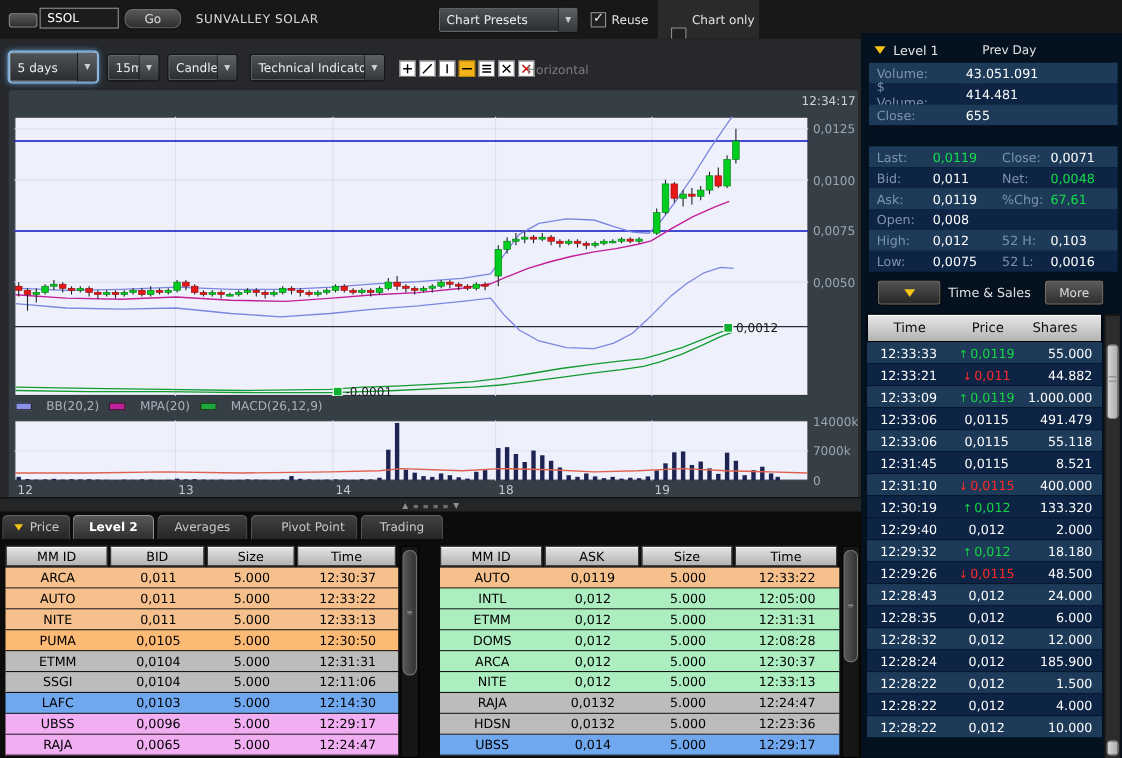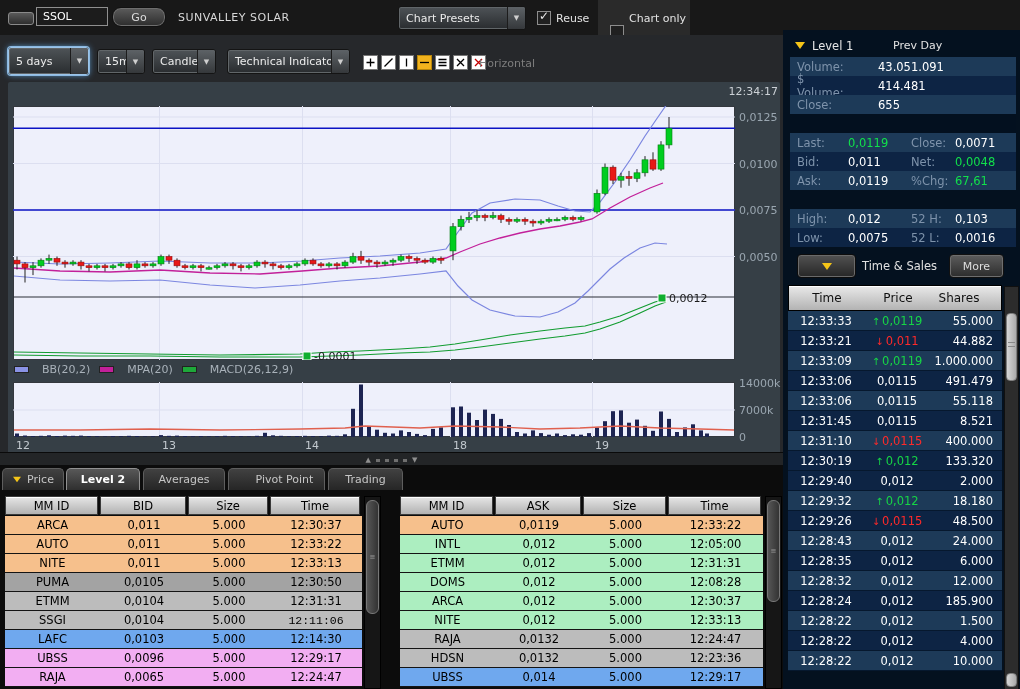--- a/index.html
+++ b/index.html
@@ -505,37 +505,37 @@
         <div class="l2c" style="width: 88px;">0,011</div>
         <div class="l2c" style="width: 82px;">5.000</div>
         <div class="l2c" style="width: 92px;">12:33:22</div>
       </div>
       <div class="l2row" style="background: rgb(246, 192, 140);">
         <div class="l2c" style="width: 95px;">NITE</div>
         <div class="l2c" style="width: 88px;">0,011</div>
         <div class="l2c" style="width: 82px;">5.000</div>
         <div class="l2c" style="width: 92px;">12:33:13</div>
       </div>
-      <div class="l2row" style="background: #a3a3a3;">
+      <div class="l2row" style="background: #fdba74;">
         <div class="l2c" style="width: 95px;">PUMA</div>
         <div class="l2c" style="width: 88px;">0,0105</div>
         <div class="l2c" style="width: 82px;">5.000</div>
         <div class="l2c" style="width: 92px;">12:30:50</div>
       </div>
       <div class="l2row" style="background: rgb(188, 188, 188);">
         <div class="l2c" style="width: 95px;">ETMM</div>
         <div class="l2c" style="width: 88px;">0,0104</div>
         <div class="l2c" style="width: 82px;">5.000</div>
         <div class="l2c" style="width: 92px;">12:31:31</div>
       </div>
       <div class="l2row" style="background: rgb(188, 188, 188);">
         <div class="l2c" style="width: 95px;">SSGI</div>
         <div class="l2c" style="width: 88px;">0,0104</div>
         <div class="l2c" style="width: 82px;">5.000</div>
-        <div class="l2c" style="width: 92px; font-family: Liberation Mono, monospace;">12:11:06</div>
+        <div class="l2c" style="width: 92px;">12:11:06</div>
       </div>
       <div class="l2row" style="background: rgb(111, 168, 238);">
         <div class="l2c" style="width: 95px;">LAFC</div>
         <div class="l2c" style="width: 88px;">0,0103</div>
         <div class="l2c" style="width: 82px;">5.000</div>
         <div class="l2c" style="width: 92px;">12:14:30</div>
       </div>
       <div class="l2row" style="background: rgb(242, 174, 242);">
         <div class="l2c" style="width: 95px;">UBSS</div>
         <div class="l2c" style="width: 88px;">0,0096</div>
@@ -772,20 +772,26 @@
       <div class="l1val q1 c-white">0,011</div>
       <div class="l1lab l1lab2">Net:</div>
       <div class="l1val c-green">0,0048</div>
     </div>
     <div class="l1row rmid" style="top: 171px;">
       <div class="l1lab">Ask:</div>
       <div class="l1val q1 c-white">0,0119</div>
       <div class="l1lab l1lab2">%Chg:</div>
       <div class="l1val c-green">67,61</div>
     </div>
+    <div class="l1row rdark" style="top: 190px;">
+      <div class="l1lab">Open:</div>
+      <div class="l1val q1 c-white">0,008</div>
+      <div class="l1lab l1lab2"></div>
+      <div class="l1val c-white"></div>
+    </div>
     <div class="l1row rmid" style="top: 209px;">
       <div class="l1lab">High:</div>
       <div class="l1val q1 c-white">0,012</div>
       <div class="l1lab l1lab2">52 H:</div>
       <div class="l1val c-white">0,103</div>
     </div>
     <div class="l1row rdark" style="top: 228px;">
       <div class="l1lab">Low:</div>
       <div class="l1val q1 c-white">0,0075</div>
       <div class="l1lab l1lab2">52 L:</div>

